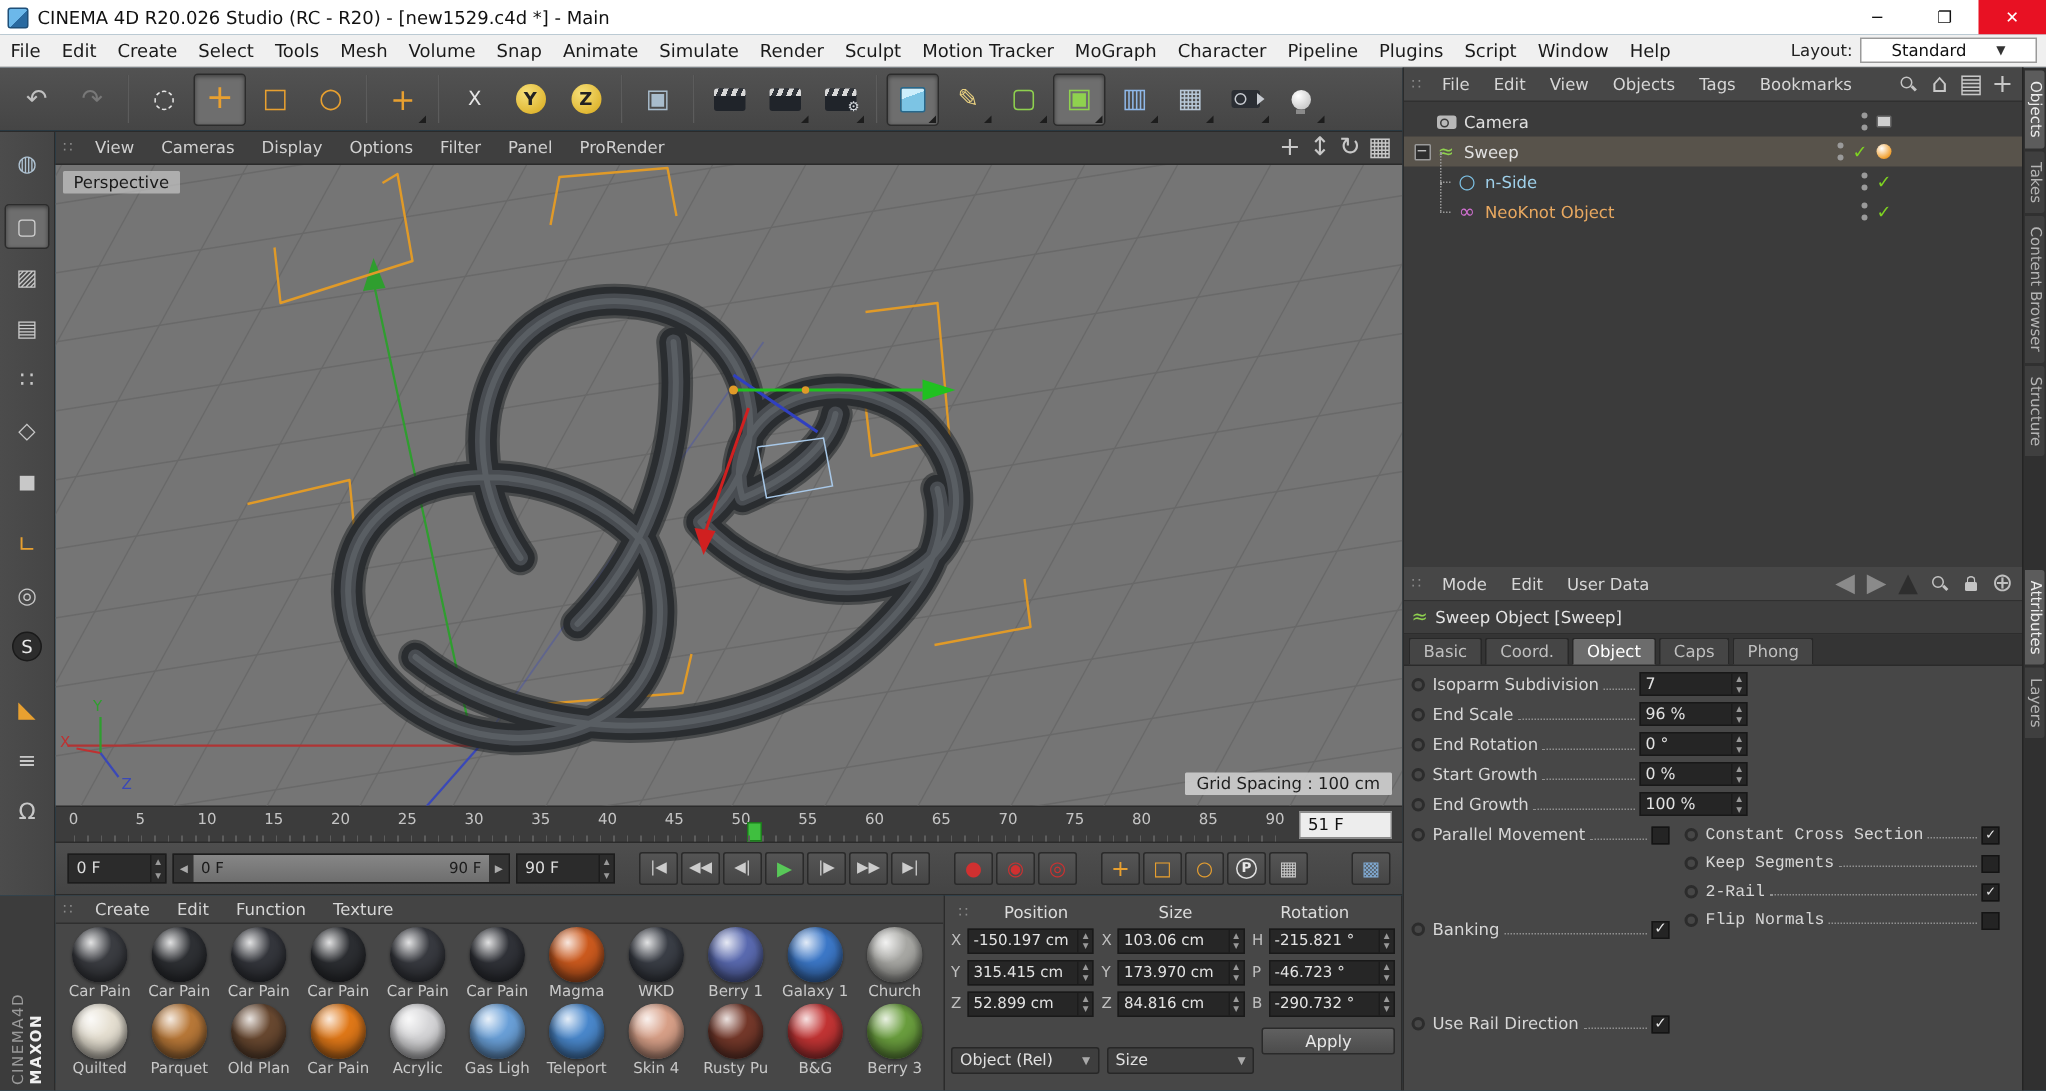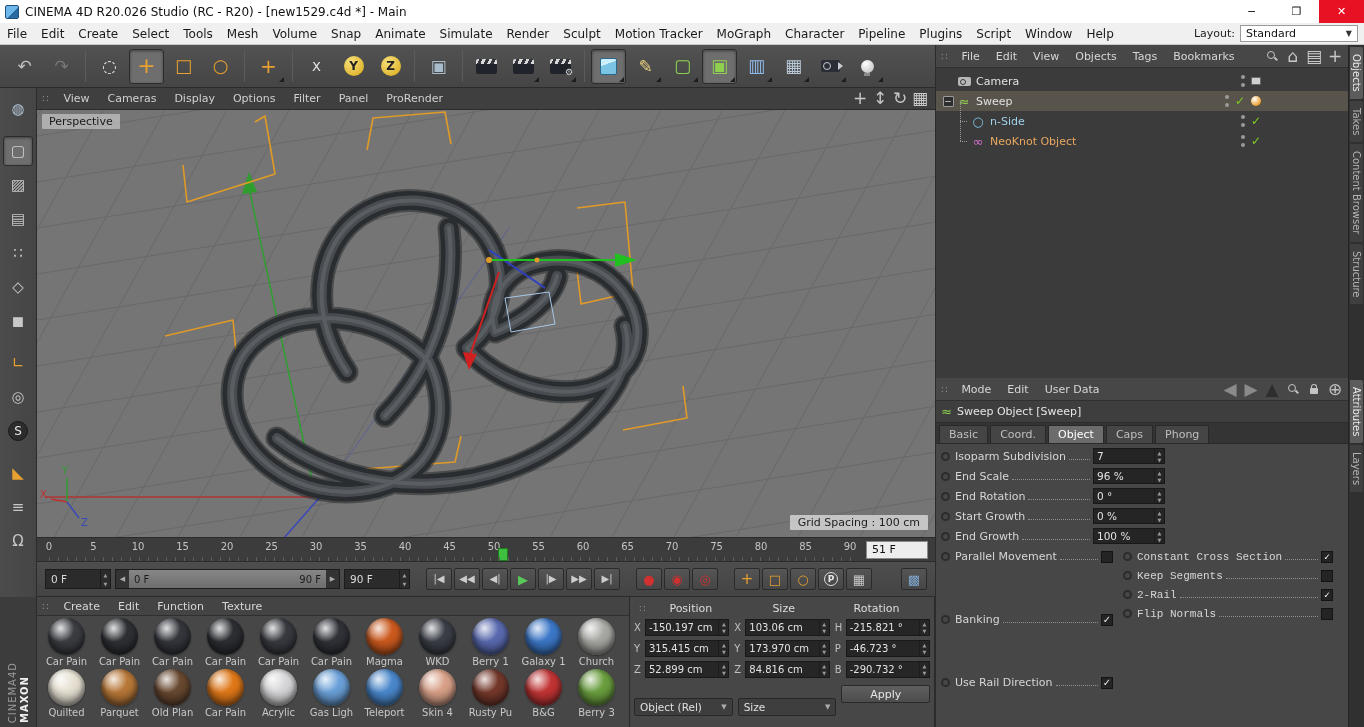--- a/index.html
+++ b/index.html
@@ -17,21 +17,21 @@
 .win-btn{width:45px;height:100%;display:flex;align-items:center;justify-content:center;font-size:11px;color:#111;}
 .win-close{background:#e81123;color:#fff;}
 
 
 #menubar{left:0;top:23px;width:1364px;height:22px;background:#f0f0f0;border-bottom:1px solid #c9c9c9;
   display:flex;align-items:center;color:#1a1a1a;}
 #menubar-items{display:flex;height:100%;}
 .mb-item{padding:0 7px;font-size:12px;display:flex;align-items:center;white-space:nowrap;}
 #layout-wrap{margin-left:auto;display:flex;align-items:center;gap:5px;padding-right:6px;}
 #layout-label{font-size:11px;color:#222;}
-#layout-select{width:118px;height:17px;background:#fff;border:1px solid #9a9a9a;display:flex;align-items:center;padding:0 5px;font-size:11px;color:#111;}
+#layout-select{width:118px;height:17px;background:#fff;border:1px solid #9a9a9a;display:flex;align-items:center;padding:0 20px;font-size:11px;color:#111;}
 #layout-select .arrow{margin-left:auto;font-size:8px;color:#333;}
 
 
 #toolbar{left:0;top:45px;width:935px;height:43px;background:linear-gradient(#525252,#454545);
   border-bottom:1px solid #2b2b2b;display:flex;align-items:center;padding-left:6px;}
 .tb-sep{width:1px;height:32px;background:#2e2e2e;border-right:1px solid #5c5c5c;margin:0 5px;}
 .tb-btn{width:35px;height:35px;margin:0 1px;display:flex;align-items:center;justify-content:center;
   position:relative;border:1px solid transparent;border-radius:3px;}
 .tb-btn.active{background:#6e6e6e;border-color:#2c2c2c;box-shadow:inset 0 1px 3px rgba(0,0,0,.45);}
 .glyph{font-size:17px;line-height:1;color:#c8c8c8;display:flex;align-items:center;justify-content:center;}

